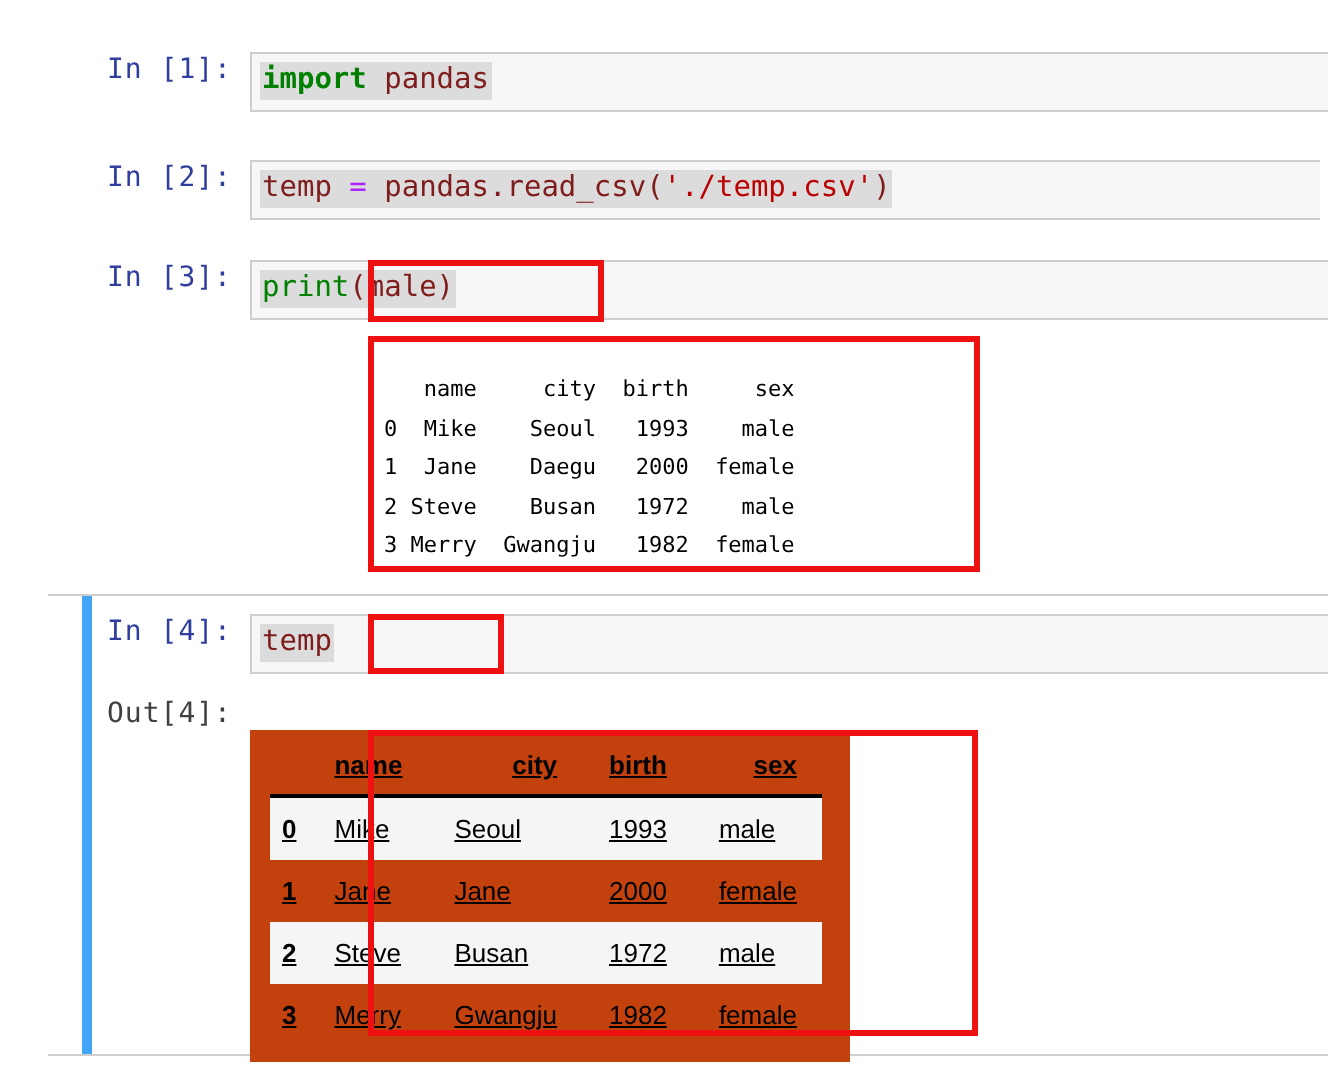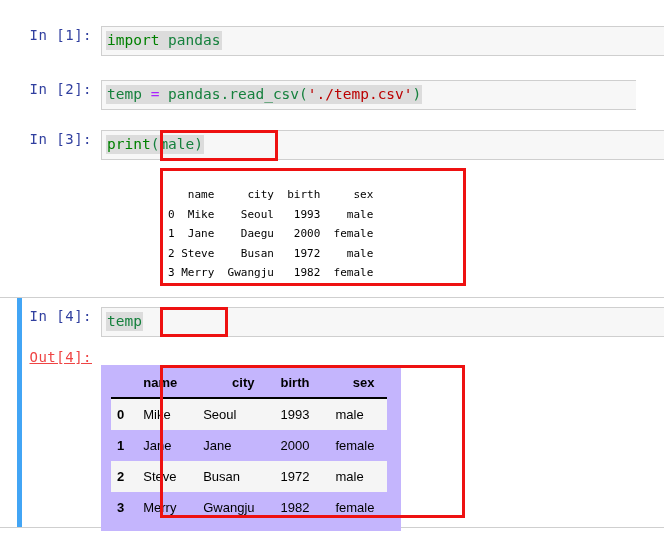--- a/index.html
+++ b/index.html
@@ -13,20 +13,21 @@
     position: relative;
     overflow: hidden;
     font-family: "Liberation Sans", sans-serif;
     color: #000000;
   }
 
   #notebook {
     position: absolute;
     inset: 0;
     background: #ffffff;
+    margin-left: 24px;
   }
 
   
   .cell {
     position: relative;
     display: flex;
     align-items: flex-start;
     padding: 0;
   }
   .cell.selected {
@@ -48,21 +49,21 @@
     text-align: right;
     padding-right: 9px;
     font-family: "DejaVu Sans Mono", "Liberation Mono", monospace;
     font-size: 14px;
     line-height: 19px;
     letter-spacing: 0.5px;
     white-space: pre;
     -webkit-font-smoothing: none;
   }
   .prompt.in  { color: #303f9f; }
-  .prompt.out { color: #ef4444; text-decoration: underline; }
+  .prompt.out { color: #404040; }
 
   .cellbody {
     flex: 1 1 auto;
     min-width: 0;
   }
 
   
   .inputarea {
     background: #f7f7f7;
     border: 1px solid #cfcfcf;
@@ -72,42 +73,43 @@
   .codeline {
     font-family: "DejaVu Sans Mono", "Liberation Mono", monospace;
     font-size: 14.5px;
     line-height: 19px;
     white-space: pre;
     display: inline-block;
     background: #dcdcdc;
     padding: 0 1px;
     color: #1a1a1a;
   }
-  .tok-kw  { color: #008000; }
+  .tok-kw  { color: #008000; font-weight: bold; }
   .tok-fn  { color: #008000; }
   .tok-op  { color: #aa22ff; }
   .tok-str { color: #bb0000; }
-  .tok-pl  { color: #15803d; }
+  .tok-pl  { color: #7f1d1d; }
 
   
   .outarea-text {
     font-family: "DejaVu Sans Mono", "Liberation Mono", monospace;
     font-size: 11px;
     line-height: 19.5px;
     white-space: pre;
     color: #000000;
     padding: 6px 8px 6px 8px;
     display: inline-block;
   }
 
   
   .df-wrap {
     display: inline-block;
     padding: 7px 14px 8px 10px;
-    background: #c4b5fd;
+    background: #c2410c;
+    text-decoration: underline;
   }
   table.dataframe {
     border-collapse: collapse;
     font-size: 13px;
     color: #000000;
   }
   table.dataframe thead th {
     font-weight: bold;
     text-align: right;
     padding: 3px 13px 7px 13px;

